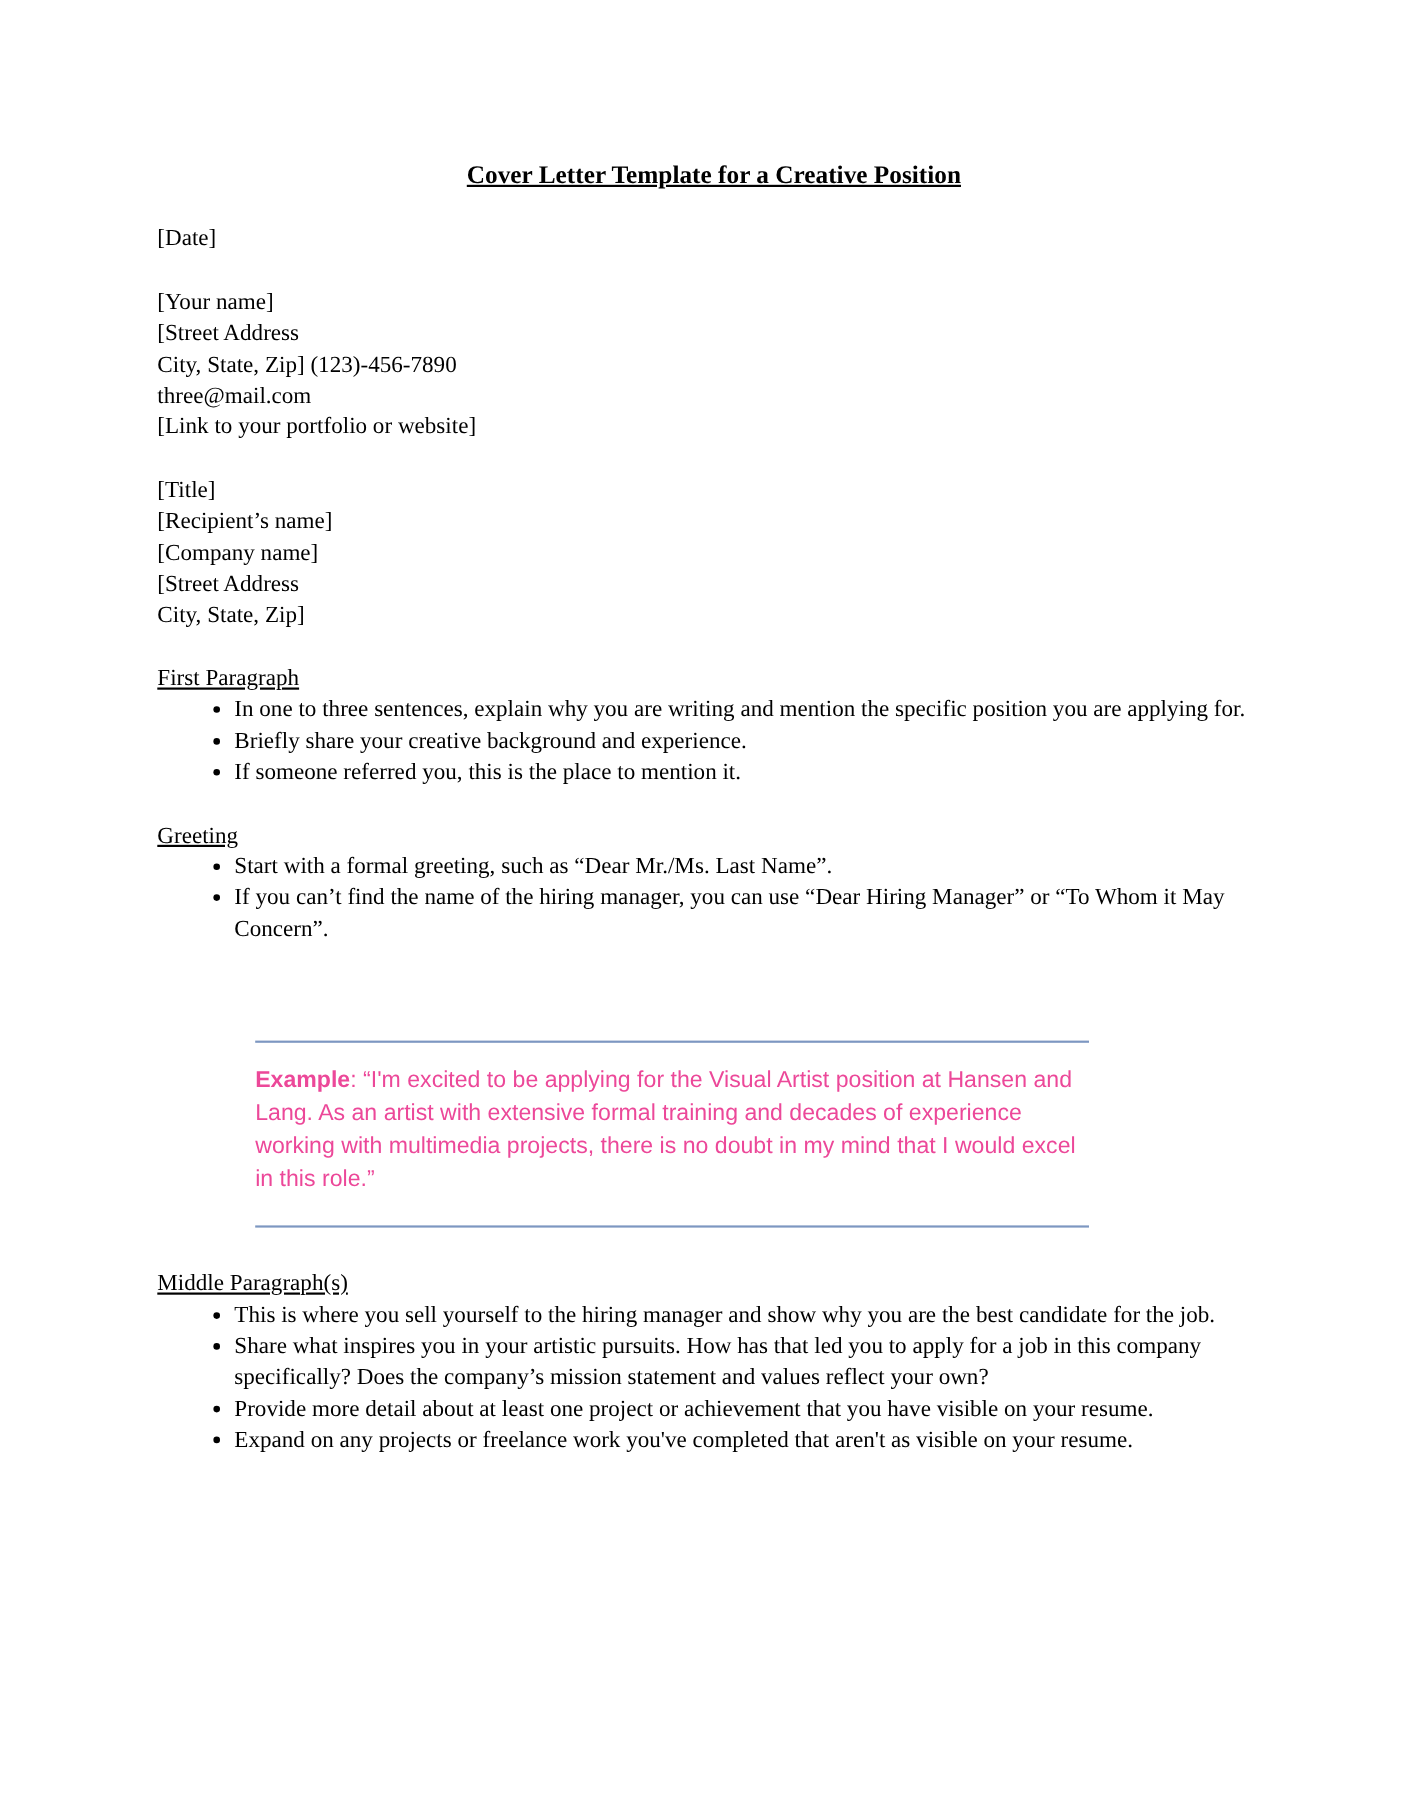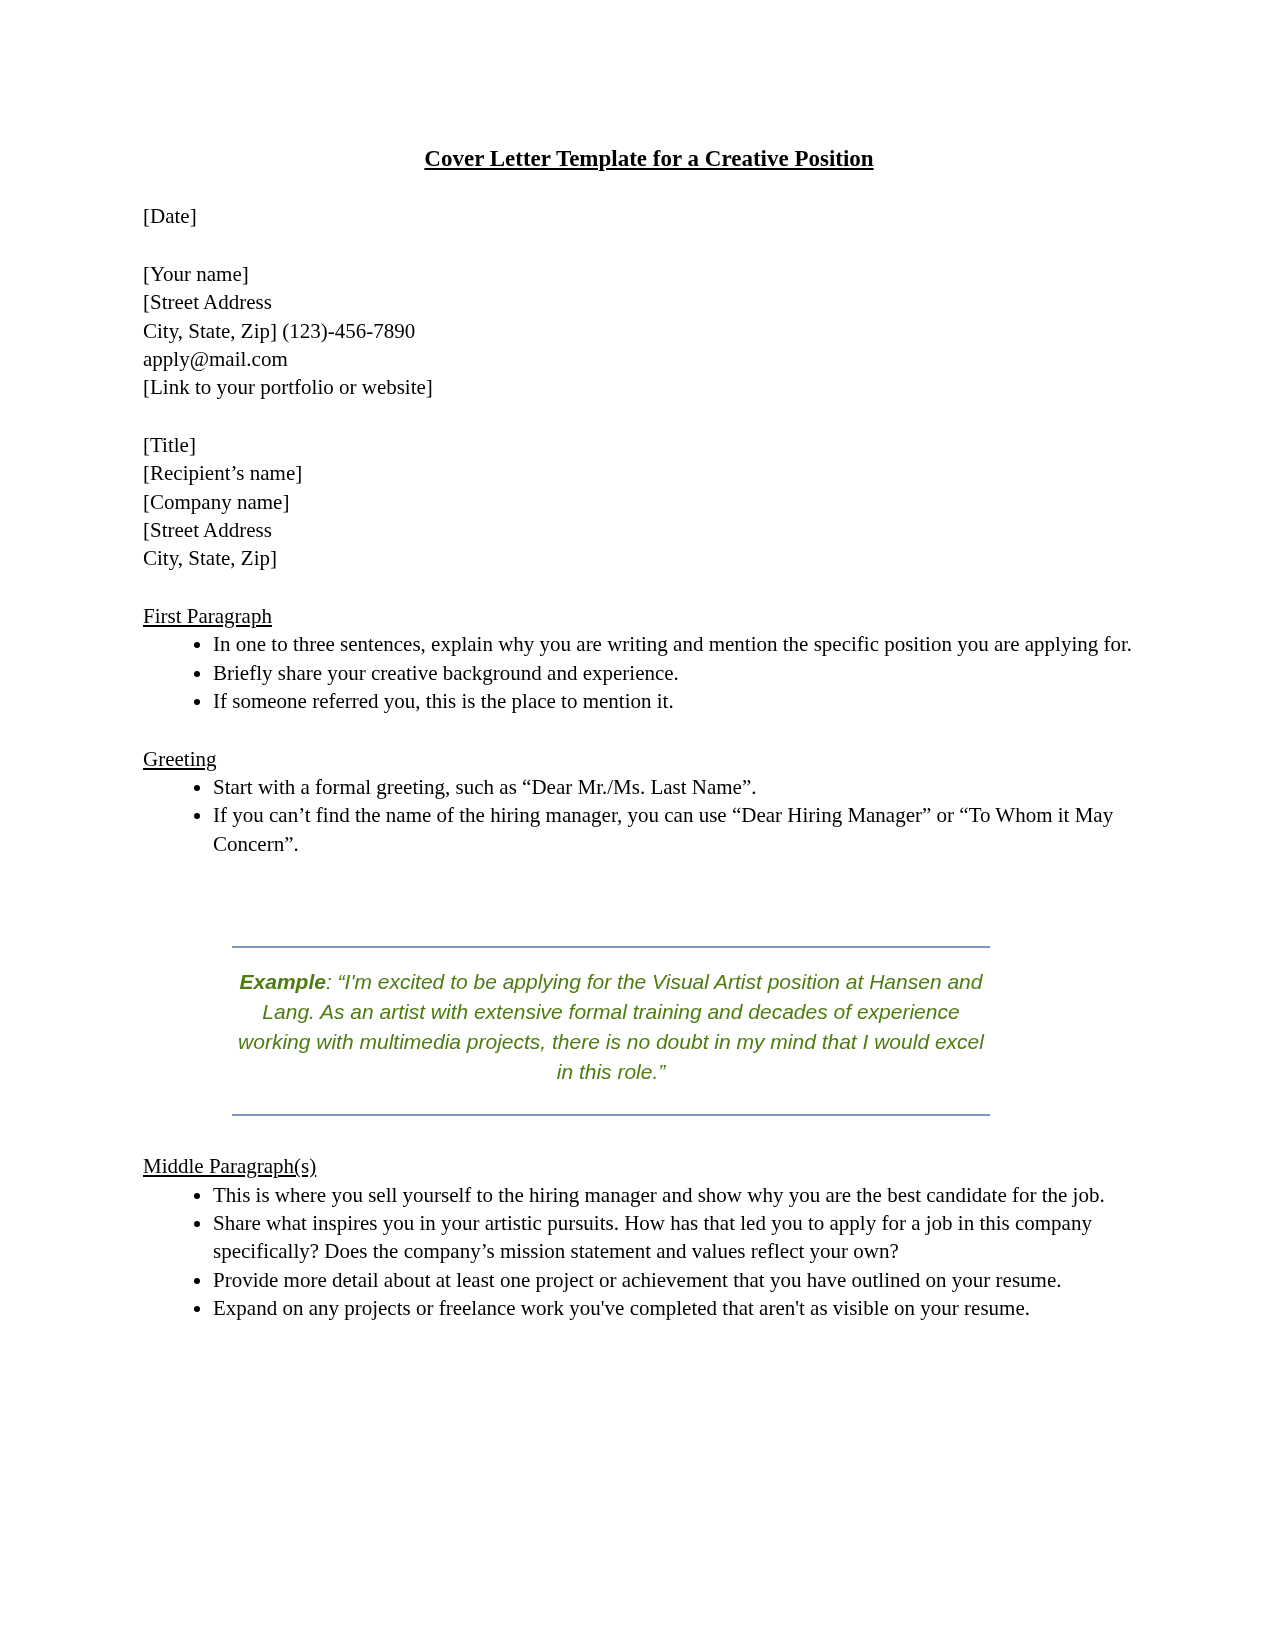--- a/index.html
+++ b/index.html
@@ -53,26 +53,24 @@
   }
   .example-box {
     margin: 88px 0 0 89px;
     width: 758px;
     border-top: 2px solid #7d97c1;
     border-bottom: 2px solid #7d97c1;
     padding: 19px 0 27px 0;
   }
   .example-text {
     font-family: "Liberation Sans", "DejaVu Sans", sans-serif;
-    font-style: italic;
     font-size: 21px;
     line-height: 30px;
-    color: #4d7c0f;
+    color: #ec4899;
     margin: 0;
-    text-align: center;
   }
   .example-label {
     font-weight: bold;
   }
   .after-example {
     margin-top: 36px;
   }
 </style>
 </head>
 <body>
@@ -83,21 +81,21 @@
     <h1 class="doc-title">Cover Letter Template for a Creative Position</h1>
 
     <div class="block">
       <p class="line">[Date]</p>
     </div>
 
     <div class="block">
       <p class="line">[Your name]</p>
       <p class="line">[Street Address</p>
       <p class="line">City, State, Zip] (123)-456-7890</p>
-      <p class="line">apply@mail.com</p>
+      <p class="line">three@mail.com</p>
       <p class="line">[Link to your portfolio or website]</p>
     </div>
 
     <div class="block">
       <p class="line">[Title]</p>
       <p class="line">[Recipient’s name]</p>
       <p class="line">[Company name]</p>
       <p class="line">[Street Address</p>
       <p class="line">City, State, Zip]</p>
     </div>
@@ -121,19 +119,19 @@
 
     <div class="example-box">
       <p class="example-text"><span class="example-label">Example</span><span>: “I'm excited to be applying for the Visual Artist position at Hansen and Lang. As an artist with extensive formal training and decades of experience working with multimedia projects, there is no doubt in my mind that I would excel in this role.”</span></p>
     </div>
 
     <div class="section after-example">
       <h2 class="section-heading">Middle Paragraph(s)</h2>
       <ul class="bullets">
         <li>This is where you sell yourself to the hiring manager and show why you are the best candidate for the job.</li>
         <li>Share what inspires you in your artistic pursuits. How has that led you to apply for a job in this company specifically? Does the company’s mission statement and values reflect your own?</li>
-        <li>Provide more detail about at least one project or achievement that you have outlined on your resume.</li>
+        <li>Provide more detail about at least one project or achievement that you have visible on your resume.</li>
         <li>Expand on any projects or freelance work you've completed that aren't as visible on your resume.</li>
       </ul>
     </div>
 
   </div>
 </div>
 
 </body></html>

